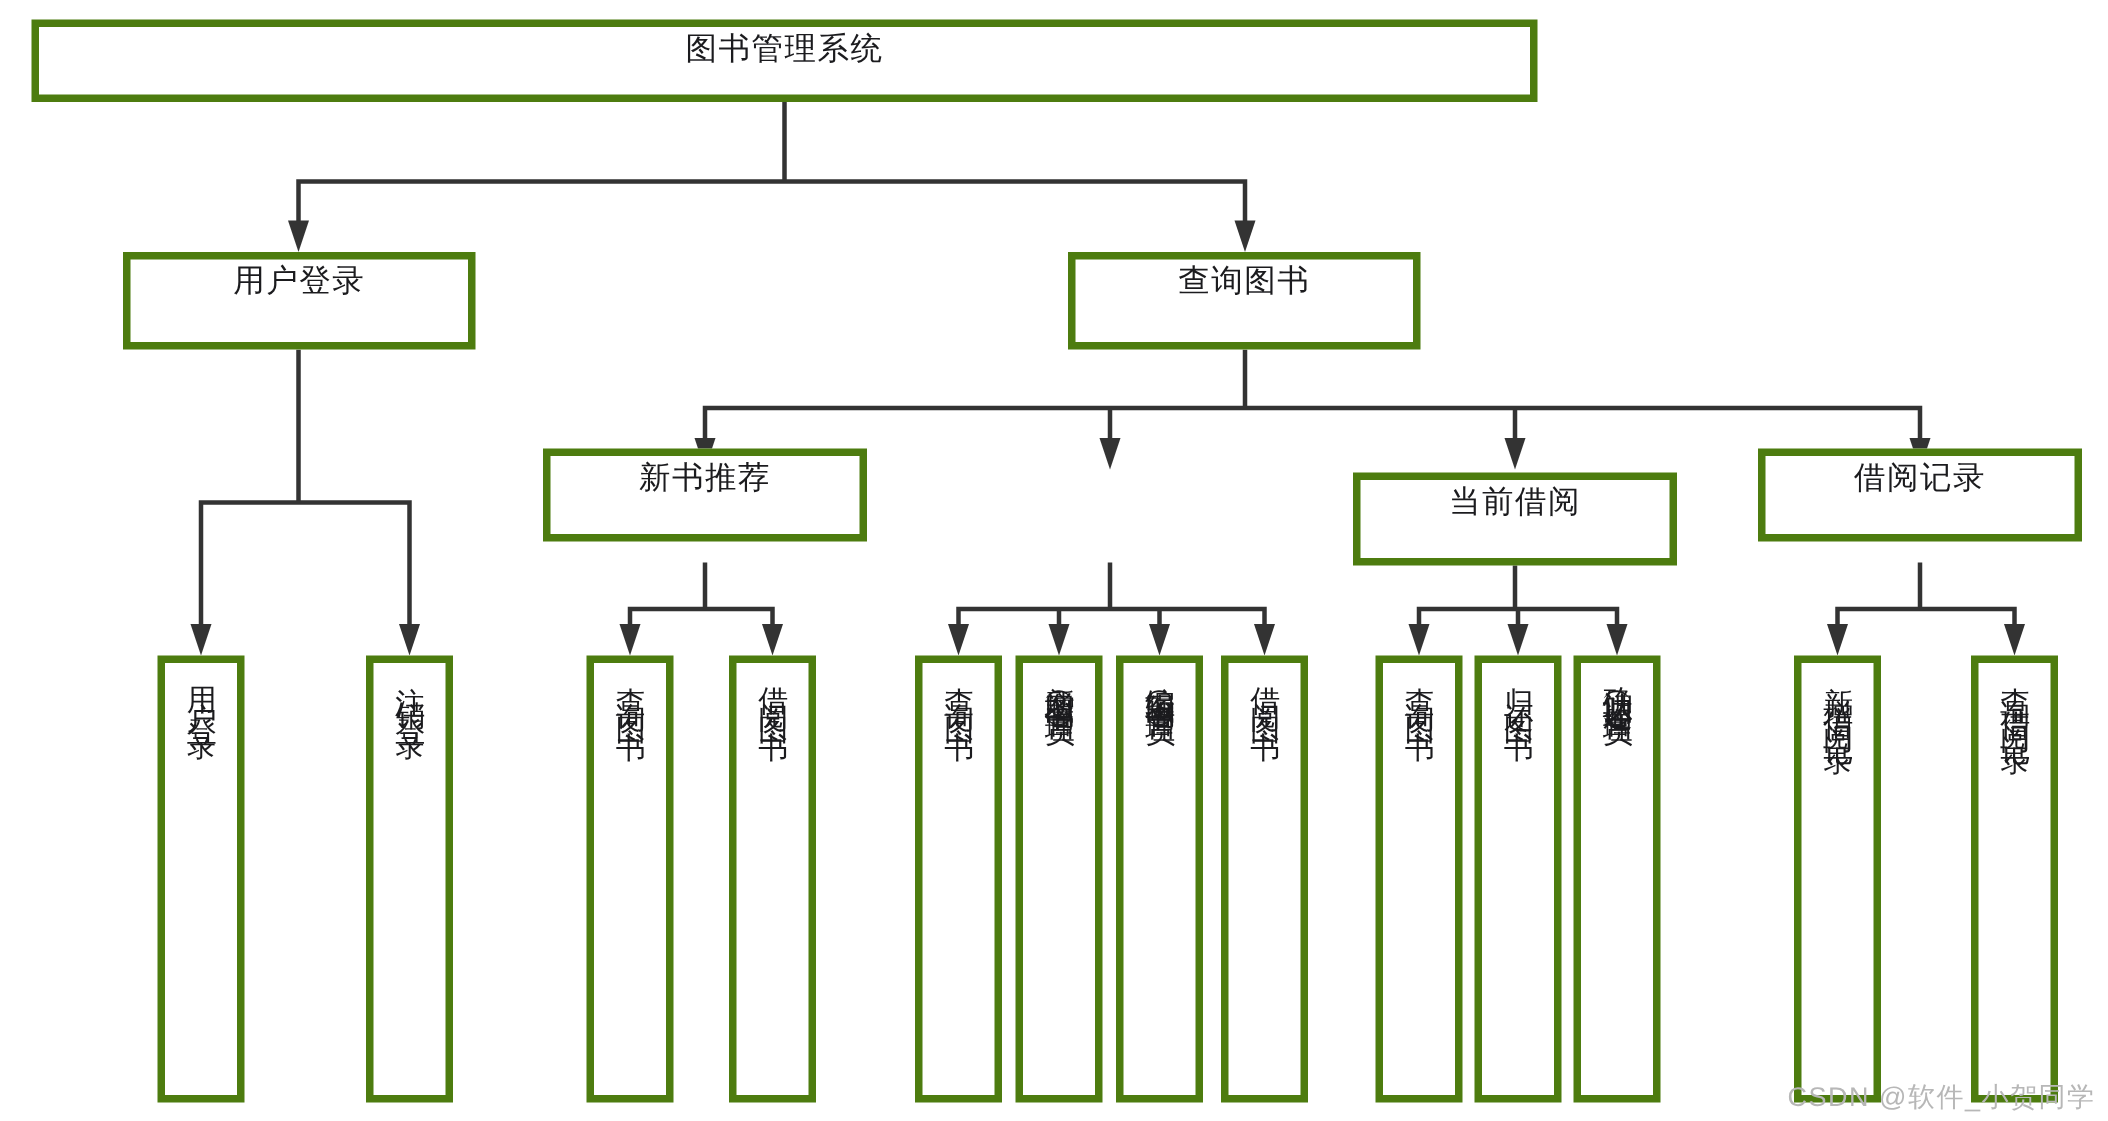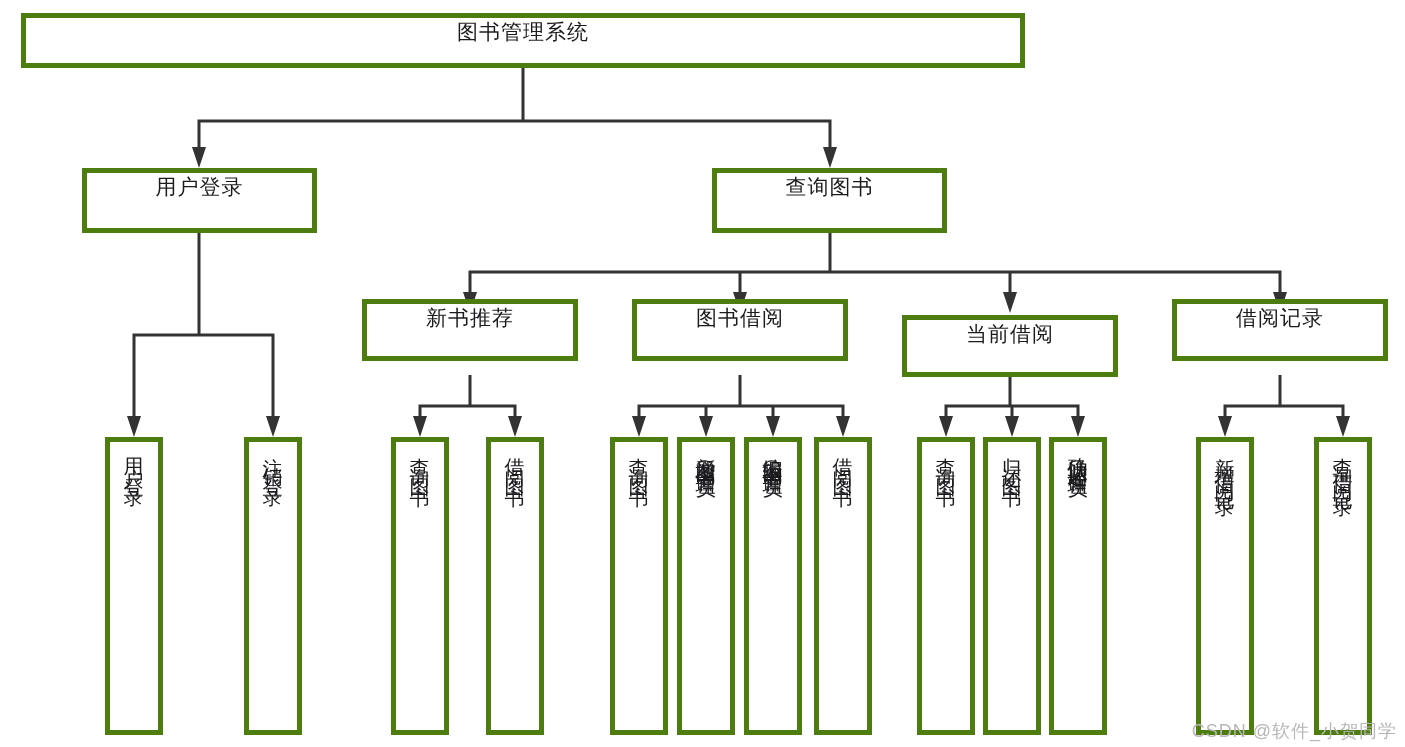--- a/index.html
+++ b/index.html
@@ -136,23 +136,20 @@
   <div class="box l2 l2a">
     <span class="hlabel">用户登录</span>
   </div>
   <div class="box l2 l2b">
     <span class="hlabel">查询图书</span>
   </div>
 
   <div class="box l3 l3a">
     <span class="hlabel">新书推荐</span>
   </div>
-  <div class="box l3 l3b">
-    <span class="hlabel">图书借阅</span>
-  </div>
   <div class="box l3 l3c">
     <span class="hlabel">当前借阅</span>
   </div>
   <div class="box l3 l3d">
     <span class="hlabel">借阅记录</span>
   </div>
 
   <div class="box leaf lf0">
     <span class="vlabel">用户登录</span>
   </div>

